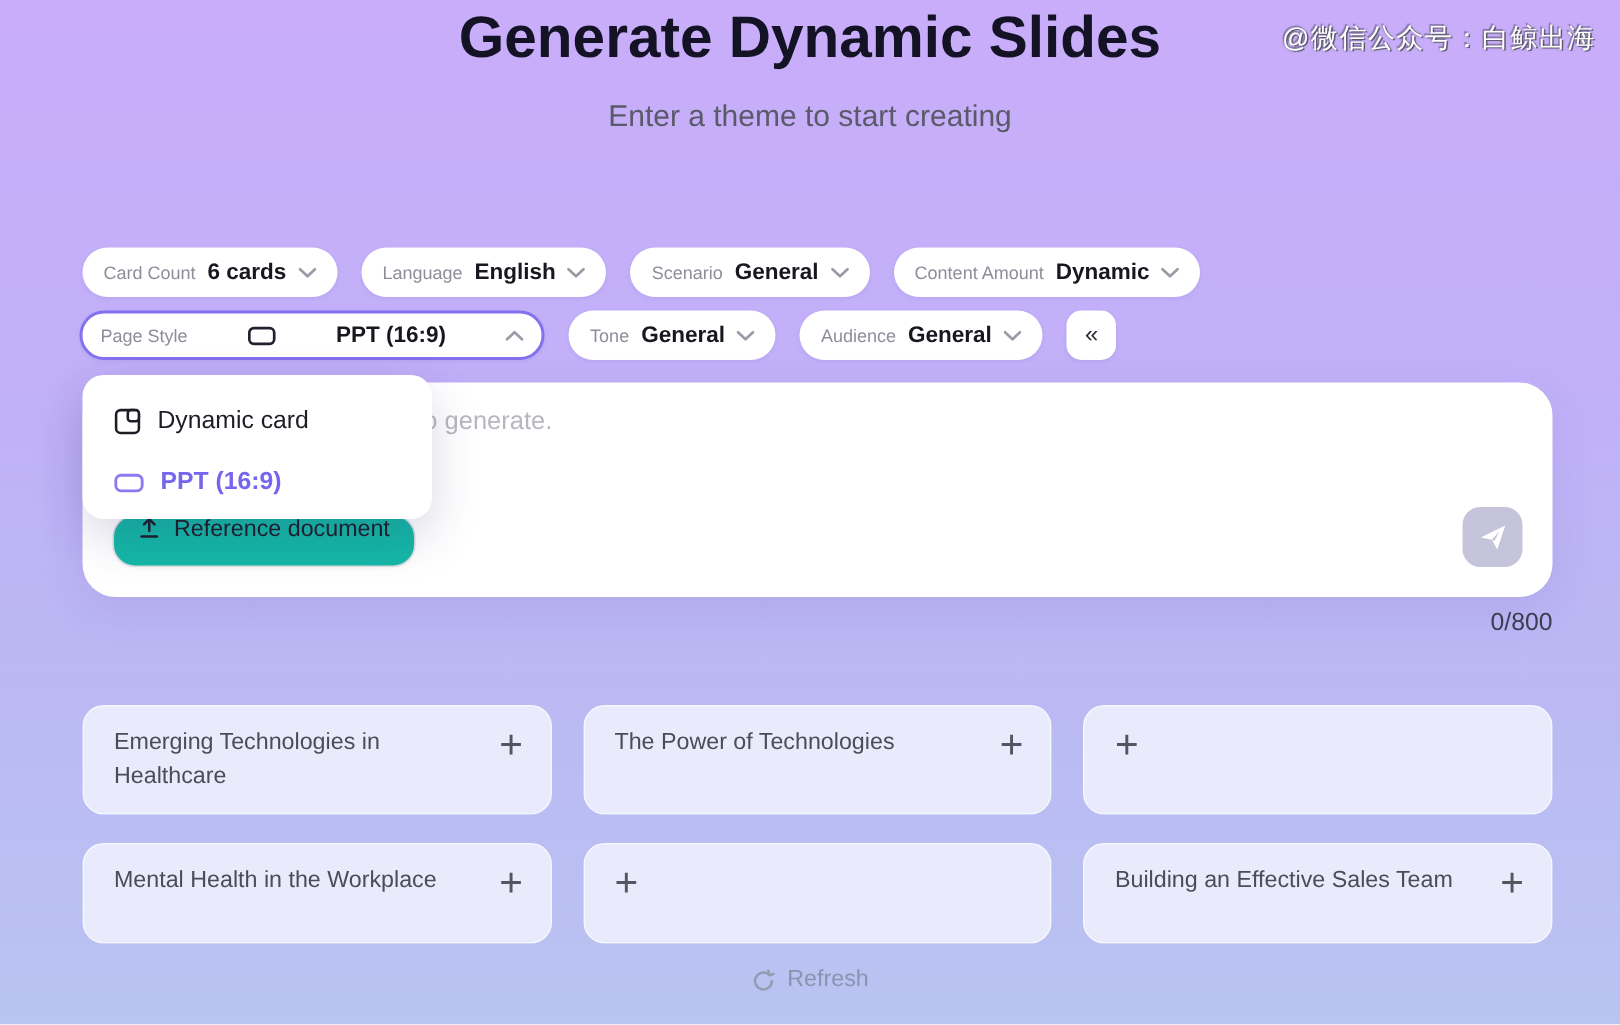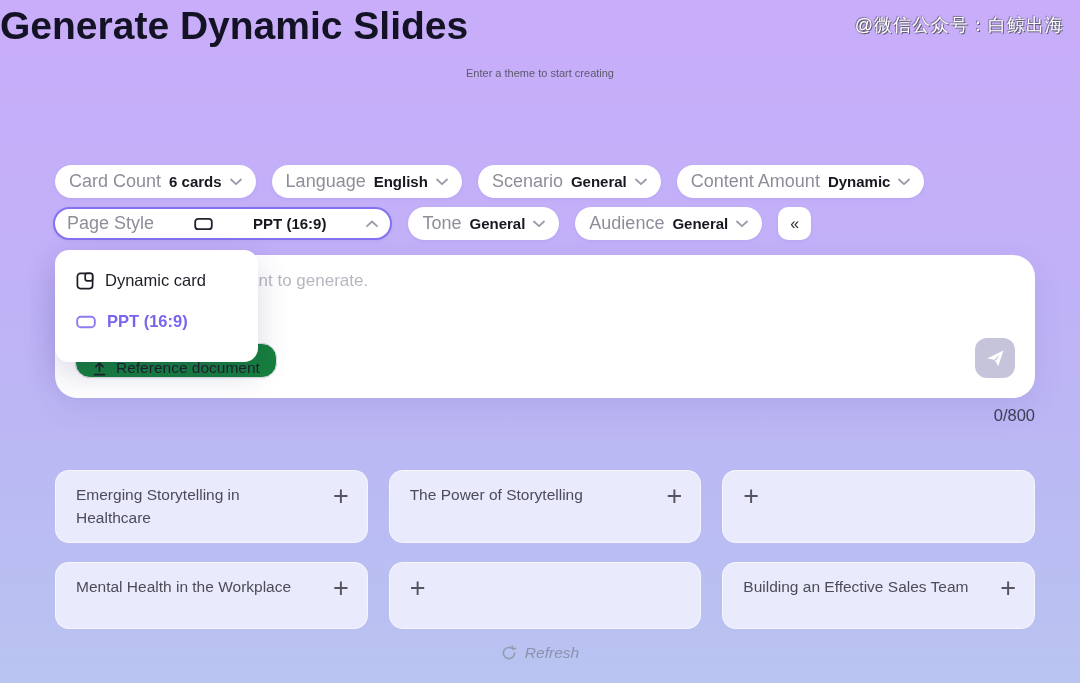--- a/index.html
+++ b/index.html
@@ -7,73 +7,73 @@
   body { font-family:"Liberation Sans", sans-serif; }
   .stage{
     position:relative; width:1080px; height:683px; overflow:hidden;
     background:linear-gradient(180deg,#c9adfa 0%,#c2b0f8 35%,#bbb7f4 62%,#b9c4f1 100%);
   }
   .watermark{
     position:absolute; top:13px; right:16px; color:#ffffff; font-size:18px; letter-spacing:1px;
     text-shadow:1px 1px 0 rgba(80,80,95,.85), -1px -1px 0 rgba(80,80,95,.45), 0 0 2px rgba(80,80,95,.6);
   }
   .title{
-    position:absolute; top:4px; left:0; width:100%; 
+    position:absolute; top:4px; left:0; width:100%; text-align:center;
     font-size:39px; font-weight:600; color:#131325;
   }
   .subtitle{
     position:absolute; top:67px; left:0; width:100%; text-align:center;
-    font-size:11px; color:#5a5a6a;
+    font-size:20px; color:#5a5a6a;
   }
   .filters-row{ position:absolute; display:flex; gap:16px; align-items:center; }
   .row1{ left:55px; top:165px; }
   .row2{ left:53px; top:207px; }
   .pill{
     display:inline-flex; align-items:center; gap:8px; height:33px; padding:0 14px;
     background:#ffffff; border:none; border-radius:17px; cursor:pointer;
     box-shadow:0 1px 3px rgba(90,70,180,.10); font-family:inherit;
   }
-  .pill .plabel{ font-size:18px; color:#8e8e9a; white-space:nowrap; }
+  .pill .plabel{ font-size:12px; color:#8e8e9a; white-space:nowrap; }
   .pill .pvalue{ font-size:15px; font-weight:600; color:#17171f; white-space:nowrap; }
   .pill.active{ border:2px solid #8372ef; padding:0 12px;gap:40px; }
   .chev{ display:block; }
   .collapse-btn{
     width:33px; height:33px; border:none; border-radius:10px; background:#ffffff; cursor:pointer;
     font-size:16px; color:#2b2b36; box-shadow:0 1px 3px rgba(90,70,180,.10);
     display:flex; align-items:center; justify-content:center; font-family:inherit;
   }
   .composer{
     position:absolute; left:55px; top:255px; width:980px; height:143px;
     background:#ffffff; border-radius:22px; box-shadow:0 10px 30px rgba(80,60,160,.10);
   }
   .theme-input{
     position:absolute; top:16px; left:24px; width:870px; height:58px;
     border:none; outline:none; resize:none; background:transparent;
     font-family:inherit; font-size:17px; color:#33333f;
   }
   .theme-input::placeholder{ color:#b7b7c0; }
   .refdoc{
     position:absolute; left:20px; bottom:20px; height:35px; padding:0 16px;
-    display:inline-flex; align-items:flex-end; gap:9px;
-    background:#15803d; border:1px solid #dcdce2; border-radius:15px; cursor:pointer;
+    display:inline-flex; align-items:flex-start; gap:9px;
+    background:#14b8a6; border:1px solid #dcdce2; border-radius:15px; cursor:pointer;
     font-family:inherit; font-size:15.5px; font-weight:500; color:#1e1e28;
     box-shadow:0 1px 2px rgba(0,0,0,.04);
   }
   .send-btn{
     position:absolute; right:20px; bottom:20px; width:40px; height:40px;
     background:#c5c4db; border:none; border-radius:12px; cursor:pointer;
     display:flex; align-items:center; justify-content:center;
   }
   .counter{
     position:absolute; left:55px; top:406px; width:980px; text-align:right;
     font-size:16.5px; color:#3c3c52;
   }
   .dropdown{
-    position:absolute; left:55px; top:250px; width:203px; z-index:5;
-    background:#ffffff; border-radius:14px; padding:10px 0 20px;
+    position:absolute; left:55px; top:250px; width:233px; z-index:5;
+    background:#ffffff; border-radius:14px; padding:10px 0 4px;
     box-shadow:0 12px 32px rgba(50,40,110,.18);
   }
   .dd-opt{
     display:flex; align-items:center; gap:11px; padding:11px 21px; cursor:pointer;
     font-size:16.5px; color:#1d1d26; background:transparent; border:none; width:100%;
     font-family:inherit; text-align:left;
   }
   .dd-opt.selected{ color:#7765ee; font-weight:700; }
   .suggestions{
     position:absolute; left:55px; top:470px; width:980px;
@@ -82,22 +82,22 @@
   .sugg{
     min-height:67px; background:#e9ebfc; border:1px solid rgba(255,255,255,.55);
     border-radius:14px; padding:12px 18px 12px 20px; cursor:pointer;
     display:flex; justify-content:space-between; align-items:flex-start; gap:10px;
     font-family:inherit; text-align:left;
   }
   .sugg .sugg-text{ font-size:15.5px; color:#4c4c59; line-height:1.5; max-width:230px; }
   .sugg .plus{ font-size:27px; font-weight:300; color:#55555f; line-height:.85; margin-top:2px; }
   .refresh-btn{
     position:absolute; top:644px; left:0; width:100%; background:transparent; border:none; cursor:pointer;
-    display:flex; align-items:center; justify-content:center; gap:8px;
-    font-family:inherit; font-size:15.5px; color:#8b93ae;font-style:italic;
+    display:flex; align-items:flex-end; justify-content:center; gap:8px;
+    font-family:inherit; font-size:15.5px; color:#8b93ae;
   }
 </style>
 </head>
 <body>
 
 <div class="stage">
 
   <div class="watermark">@微信公众号：白鲸出海</div>
 
   <h1 class="title">Generate Dynamic Slides</h1>
@@ -195,25 +195,25 @@
     <button class="dd-opt selected">
       <svg width="20" height="14" viewBox="0 0 20 14">
           <rect x="1.2" y="1.8" width="17.6" height="10.4" rx="3.5" fill="none" stroke="#8a7bf2" stroke-width="1.9"></rect>
         </svg>
       <span>PPT (16:9)</span>
     </button>
   </div>
 
   <div class="suggestions">
     <button class="sugg">
-      <span class="sugg-text">Emerging Storytelling in Healthcare</span>
-      <span class="plus">+</span>
-    </button>
-    <button class="sugg">
-      <span class="sugg-text">The Power of Storytelling</span>
+      <span class="sugg-text">Emerging Technologies in Healthcare</span>
+      <span class="plus">+</span>
+    </button>
+    <button class="sugg">
+      <span class="sugg-text">The Power of Technologies</span>
       <span class="plus">+</span>
     </button>
     <button class="sugg">
       <span class="plus">+</span>
     </button>
     <button class="sugg">
       <span class="sugg-text">Mental Health in the Workplace</span>
       <span class="plus">+</span>
     </button>
     <button class="sugg">

